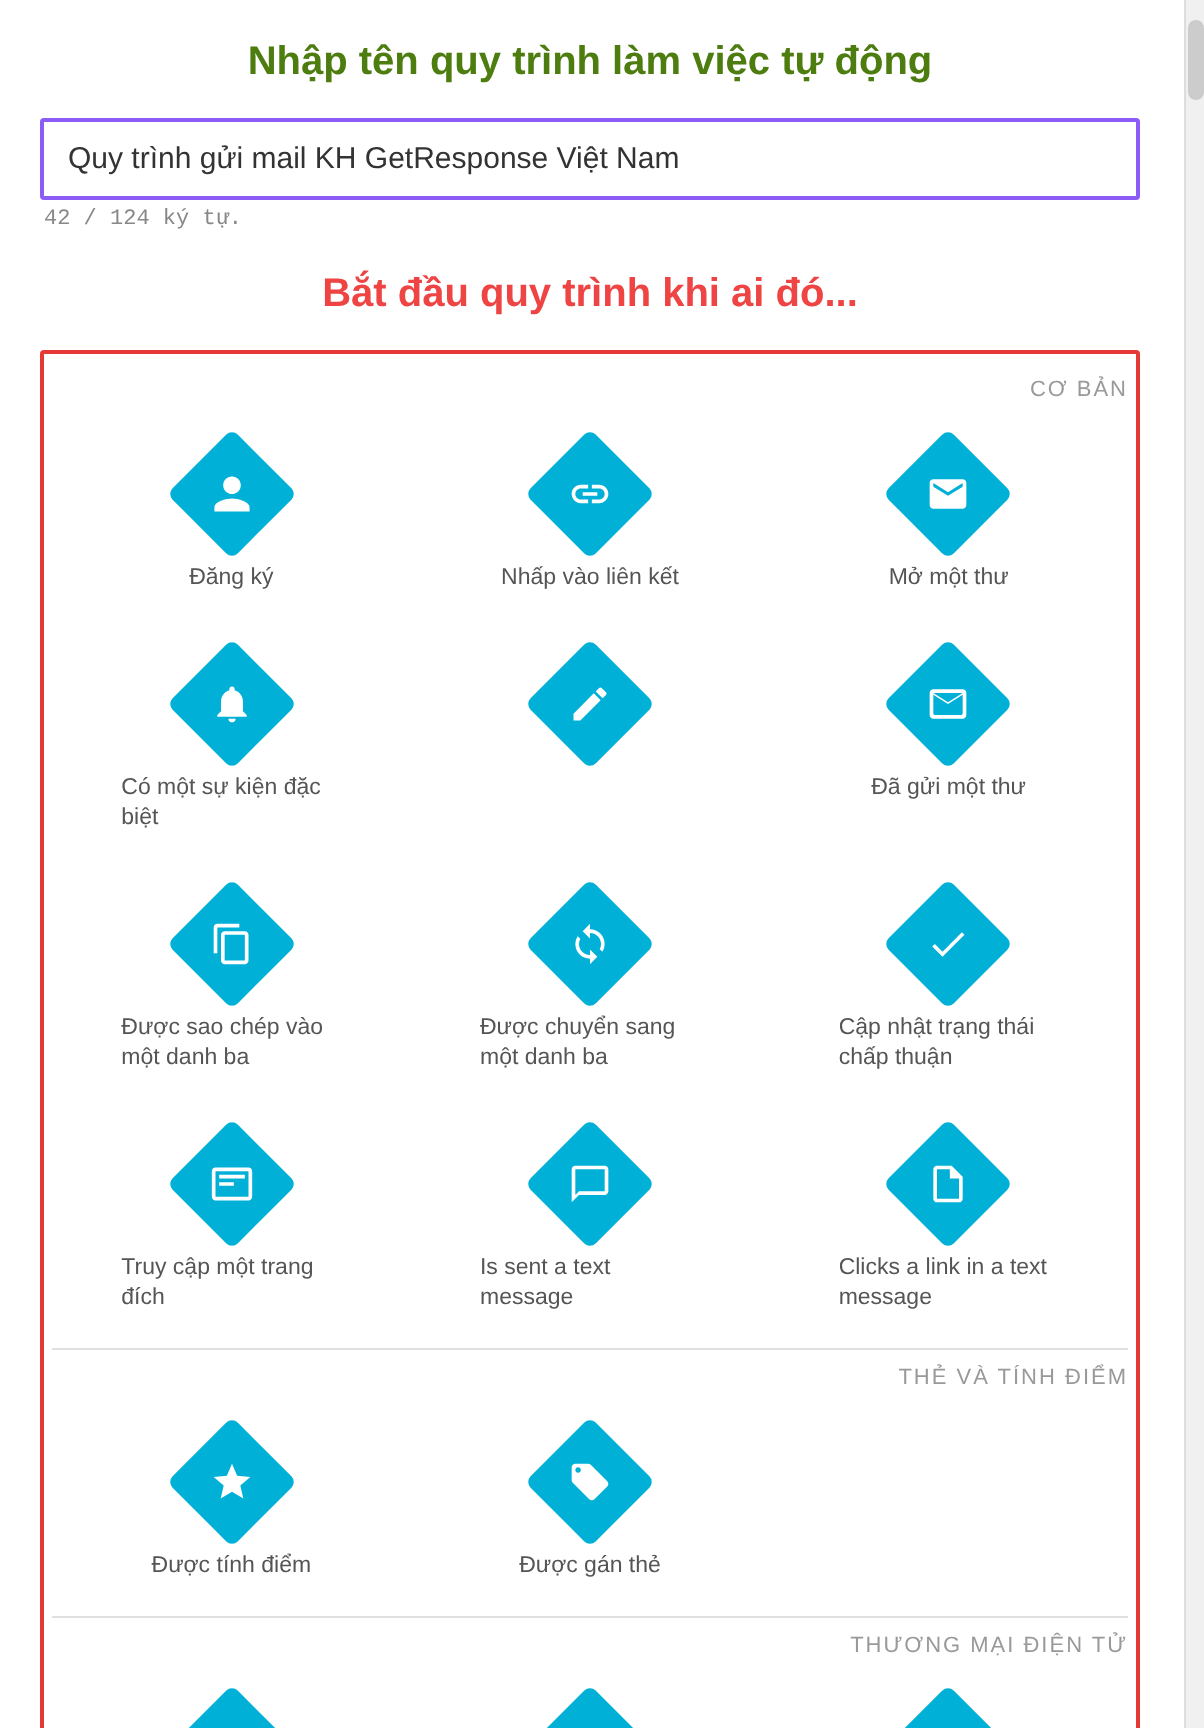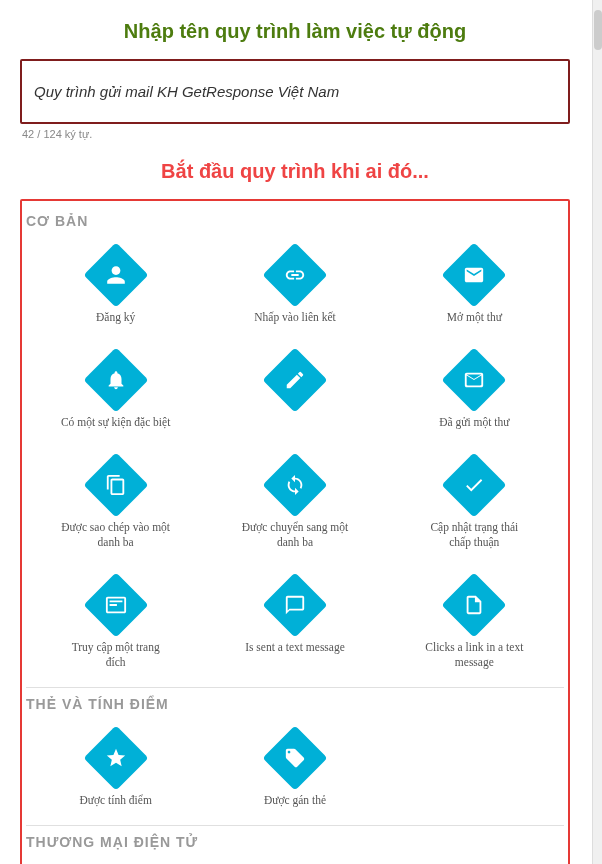--- a/index.html
+++ b/index.html
@@ -34,51 +34,51 @@
     }
     .page-title {
       text-align: center;
       color: #4d7c0f;
       font-size: 20px;
       font-weight: bold;
       margin-bottom: 16px;
     }
     .name-input {
       width: 100%;
-      border: 2px solid #7f1d1d;
-      padding: 22px 12px;
+      border: 2px solid #8b5cf6;
+      padding: 10px 12px;
       font-size: 15px;
       color: #333;
       outline: none;
       border-radius: 2px;
-      font-style: italic;
     }
     .char-count {
       font-size: 11px;
       color: #888;
       margin-top: 4px;
       margin-left: 2px;
+      font-family: Liberation Mono, monospace;
     }
     .section-title {
       text-align: center;
       color: #ef4444;
       font-size: 20px;
       font-weight: bold;
       margin: 20px 0 16px 0;
     }
     .grid-container {
       border: 2px solid #e53935;
       border-radius: 2px;
       padding: 4px;
     }
     .category-label {
-      text-align: left;
+      text-align: right;
       color: #999;
-      font-size: 14px;
-      font-weight: bold;
+      font-size: 11px;
+      font-weight: normal;
       letter-spacing: 1px;
       padding: 8px 0 4px 0;
       border-top: 1px solid #e0e0e0;
       margin-top: 4px;
     }
     .category-label:first-child {
       border-top: none;
       margin-top: 0;
     }
     .grid {
@@ -86,22 +86,20 @@
       grid-template-columns: repeat(3, 1fr);
       gap: 0;
     }
     .grid-item {
       display: flex;
       flex-direction: column;
       align-items: center;
       padding: 14px 8px 12px 8px;
       cursor: pointer;
       border: 1px solid transparent;
-      text-align: center;
-      font-family: Liberation Serif, serif;
     }
     .diamond-wrapper {
       width: 54px;
       height: 54px;
       position: relative;
       margin-bottom: 8px;
     }
     .diamond {
       width: 46px;
       height: 46px;

